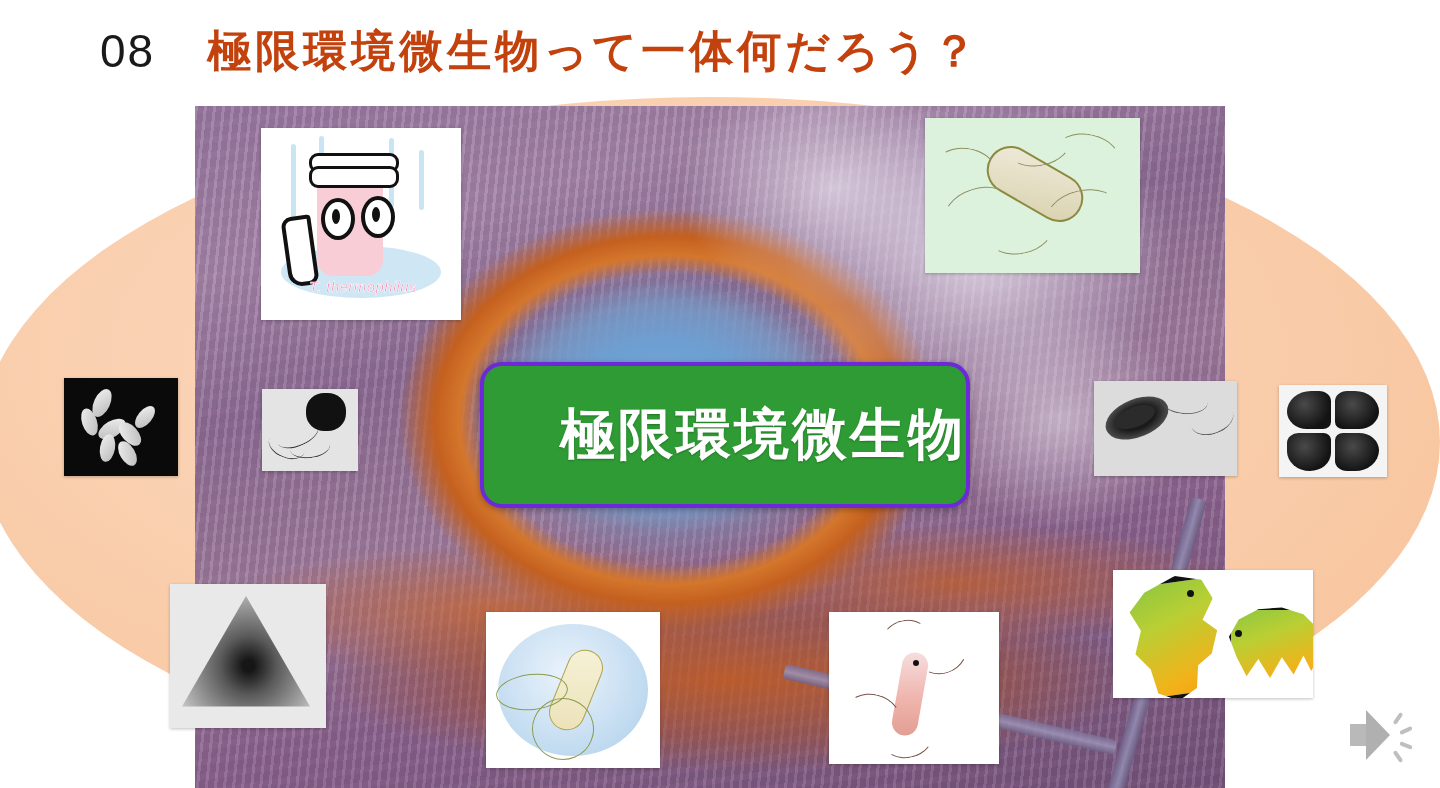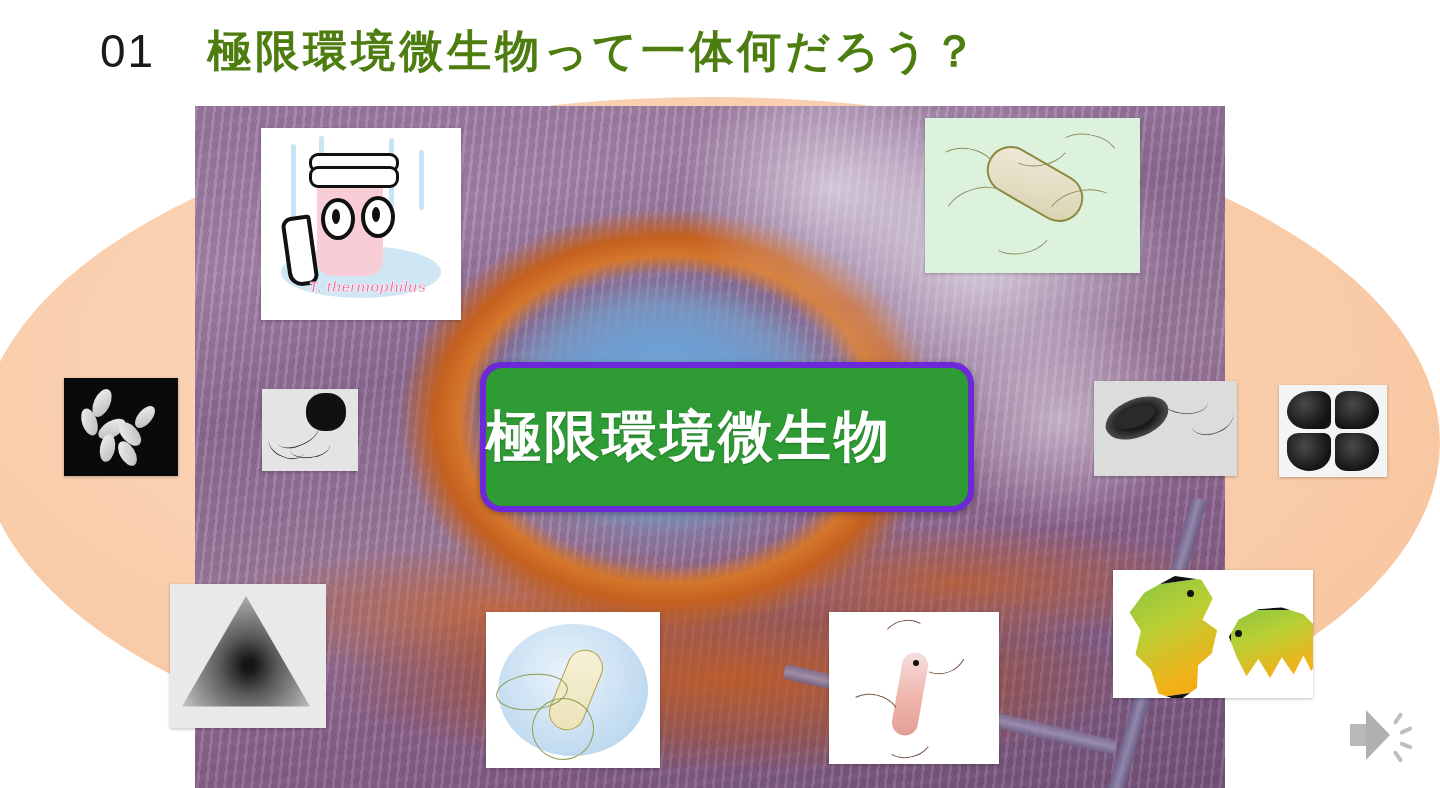--- a/index.html
+++ b/index.html
@@ -20,21 +20,21 @@
   }
 
   
   .title-row{position:absolute;left:0;top:12px;width:1440px;height:78px;
     display:flex;align-items:center;}
   .title-num{
     font-size:46px;color:#1a1a1a;font-weight:400;letter-spacing:2px;
     margin-left:100px;font-family:"Liberation Sans","DejaVu Sans",sans-serif;
   }
   .title-text{
-    margin-left:52px;font-size:44px;color:#4d7c0f;font-weight:700;
+    margin-left:52px;font-size:44px;color:#c2410c;font-weight:700;
     letter-spacing:4px;white-space:nowrap;
     font-family:"DejaVu Sans","Liberation Sans",sans-serif;
   }
 
   
   .photo{
     position:absolute;left:195px;top:106px;width:1030px;height:682px;
     overflow:hidden;
     background:
       
@@ -73,21 +73,21 @@
   
   .t-thermo{left:66px;top:22px;width:200px;height:192px;}
   .steam{position:absolute;width:5px;border-radius:3px;background:#c9e4f2;}
   .mascot-pool{position:absolute;left:20px;top:118px;width:160px;height:52px;border-radius:50%;background:#cfe6f5;}
   .mascot-body{position:absolute;left:56px;top:48px;width:66px;height:100px;border-radius:6px 6px 16px 16px;background:#f9cdd6;}
   .mascot-cap{position:absolute;left:48px;top:25px;width:84px;height:14px;border:3px solid #111;border-radius:9px;background:#fff;}
   .mascot-cap2{position:absolute;left:48px;top:38px;width:84px;height:16px;border:3px solid #111;border-radius:9px;background:#fff;}
   .eye{position:absolute;width:26px;height:34px;border:4px solid #111;border-radius:50%;background:#fff;}
   .pupil{position:absolute;width:8px;height:15px;background:#111;border-radius:50%;}
   .mascot-arm{position:absolute;left:24px;top:88px;width:22px;height:62px;border:4px solid #111;border-radius:10px 4px 10px 14px;background:#fff;transform:rotate(-8deg);}
-  .t-label{position:absolute;left:48px;top:150px;width:150px;font-size:15px;font-weight:700;font-style:italic;color:#f06fa0;letter-spacing:.4px;-webkit-text-stroke:.6px #fff;}
+  .t-label{position:absolute;left:48px;top:150px;width:150px;font-size:15px;font-weight:400;font-style:italic;color:#f06fa0;letter-spacing:.4px;-webkit-text-stroke:.6px #fff;}
 
   
   .mg-5um{left:446px;top:12px;width:172px;height:162px;background:#f2ecd5;}
   .mg5-rod{position:absolute;left:66px;top:56px;width:19px;height:48px;border-radius:4px;
      background:linear-gradient(100deg,#a8c0cf 0%,#9c5747 40%,#8a3c2e 60%,#c8c25e 88%);transform:rotate(28deg);}
   .flg{position:absolute;border-bottom:1.6px solid #b08a72;border-radius:50%;}
   .scalebar{position:absolute;left:96px;top:119px;width:62px;height:7px;background:#111;}
   .scalelabel{position:absolute;left:96px;top:128px;font-size:17px;color:#111;font-weight:500;font-family:"DejaVu Sans","Liberation Sans",sans-serif;}
 
   
@@ -152,21 +152,21 @@
   .wave{position:absolute;background:#bfbfbf;border-radius:2px;width:4px;}
 </style>
 </head>
 <body>
 
 <div class="slide">
 
   <div class="peach-ellipse"></div>
 
   <div class="title-row">
-    <div class="title-num">01</div>
+    <div class="title-num">08</div>
     <div class="title-text">極限環境微生物って一体何だろう？</div>
   </div>
 
   <div class="photo">
     <div class="boardwalk"></div>
     <div class="boardwalk2"></div>
 
     <div class="tile t-thermo">
       <div class="mascot-pool"></div>
       <div class="steam" style="left:30px;top:16px;height:76px;"></div>
@@ -251,22 +251,22 @@
   </div>
 
   <div class="tile tardis" style="left:1113px;top:570px;">
     <div class="tardi tardi-a"></div>
     <div class="tardi tardi-b"></div>
     <div class="tardi-eye" style="left:74px;top:20px;"></div>
     <div class="tardi-eye" style="left:122px;top:60px;"></div>
   </div>
 
   <div id="callout" style="position:absolute;left:480px;top:362px;width:482px;height:138px;
-              background:#2e9b34;border:6px solid #6d28d9;border-radius:22px;
-              display:flex;align-items:center;justify-content:flex-start;
+              background:#2e9b34;border:4px solid #6d28d9;border-radius:22px;
+              display:flex;align-items:center;justify-content:flex-end;
               box-shadow:0 2px 6px rgba(0,0,0,.3);">
     <span style="color:#fff;font-size:55px;font-weight:700;letter-spacing:3px;
                  font-family:'DejaVu Sans','Liberation Sans',sans-serif;
                  text-shadow:0 1px 2px rgba(0,0,0,.25);">極限環境微生物</span>
   </div>
 
   <div class="audio-icon">
     <div class="spk-body"></div>
     <div class="spk-cone"></div>
     <div class="wave" style="left:48px;top:6px;height:13px;transform:rotate(34deg);"></div>

